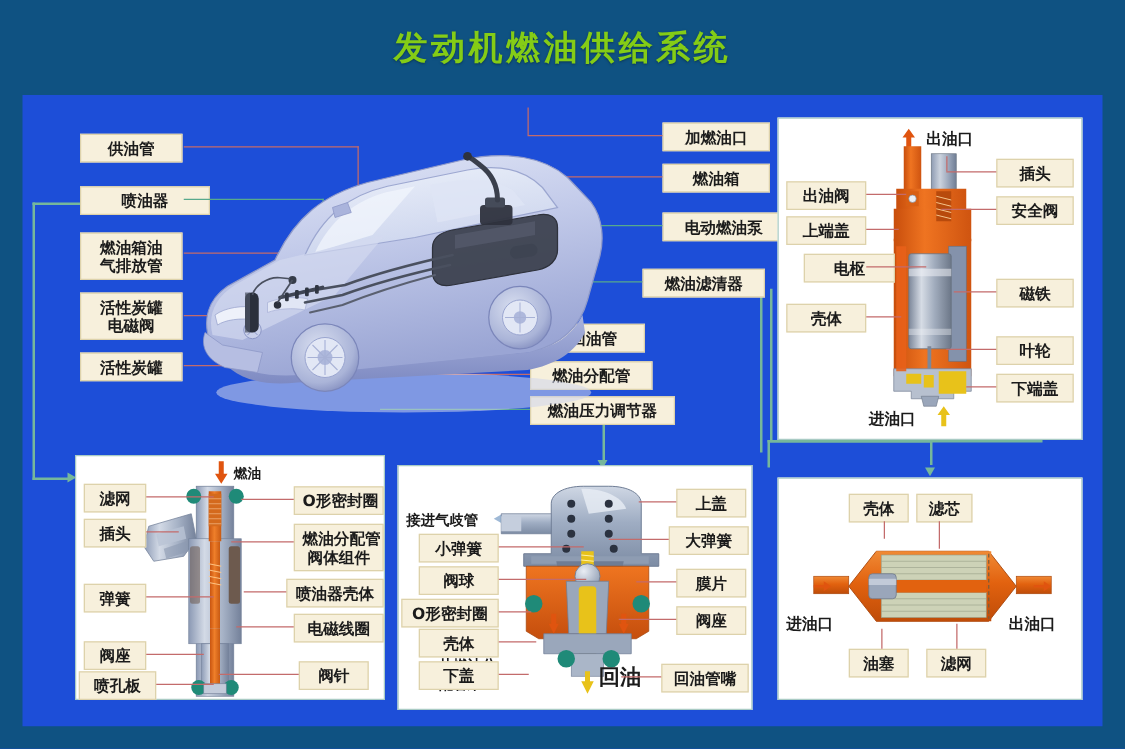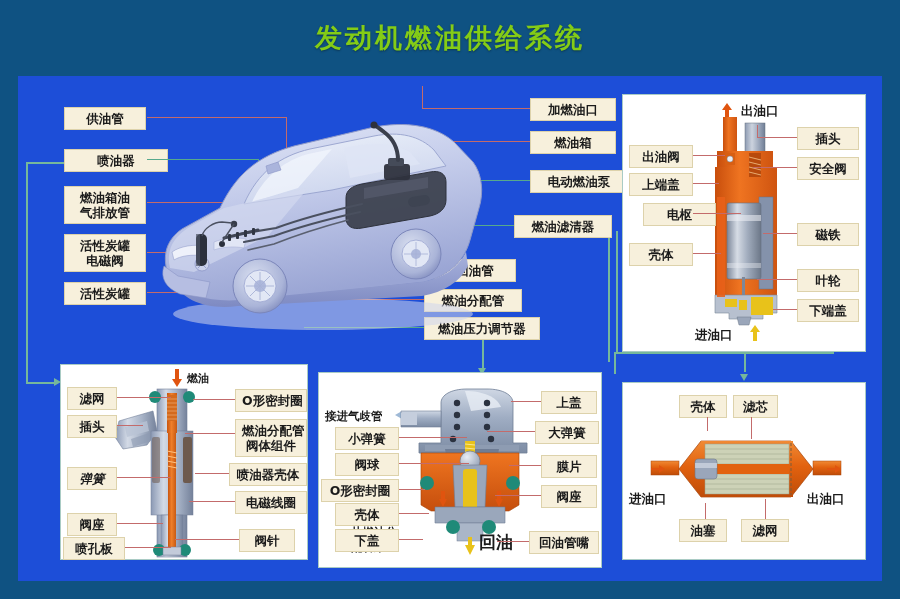--- a/index.html
+++ b/index.html
@@ -415,21 +415,21 @@
         <circle cx="42" cy="10" r="6" fill="#1f8a78"></circle>
         <circle cx="76" cy="10" r="6" fill="#1f8a78"></circle>
         <circle cx="46" cy="163" r="6" fill="#1f8a78"></circle>
         <circle cx="72" cy="163" r="6" fill="#1f8a78"></circle>
 
         <rect x="50" y="160" width="18" height="8" fill="#c3cbda" stroke="#74819a" stroke-width="0.5"></rect>
       </svg>
 
       <div class="lbl" style="left:6px; top:22px; width:50px;">滤网</div>
       <div class="lbl" style="left:6px; top:50px; width:50px;">插头</div>
-      <div class="lbl" style="left:6px; top:102px; width:50px;font-style:italic;">弹簧</div>
+      <div class="lbl" style="left:6px; top:102px; width:50px;">弹簧</div>
       <div class="lbl" style="left:6px; top:148px; width:50px;">阀座</div>
       <div class="lbl" style="left:2px; top:172px; width:62px;">喷孔板</div>
 
       <div class="ln h" style="left:56px; top:32px; width:54px;"></div>
       <div class="ln h" style="left:56px; top:60px; width:26px;"></div>
       <div class="ln h" style="left:56px; top:112px; width:54px;"></div>
       <div class="ln h" style="left:56px; top:158px; width:46px;"></div>
       <div class="ln h" style="left:64px; top:182px; width:46px;"></div>
 
       <div class="lbl" style="left:174px; top:24px; width:72px;">O形密封圈</div>

